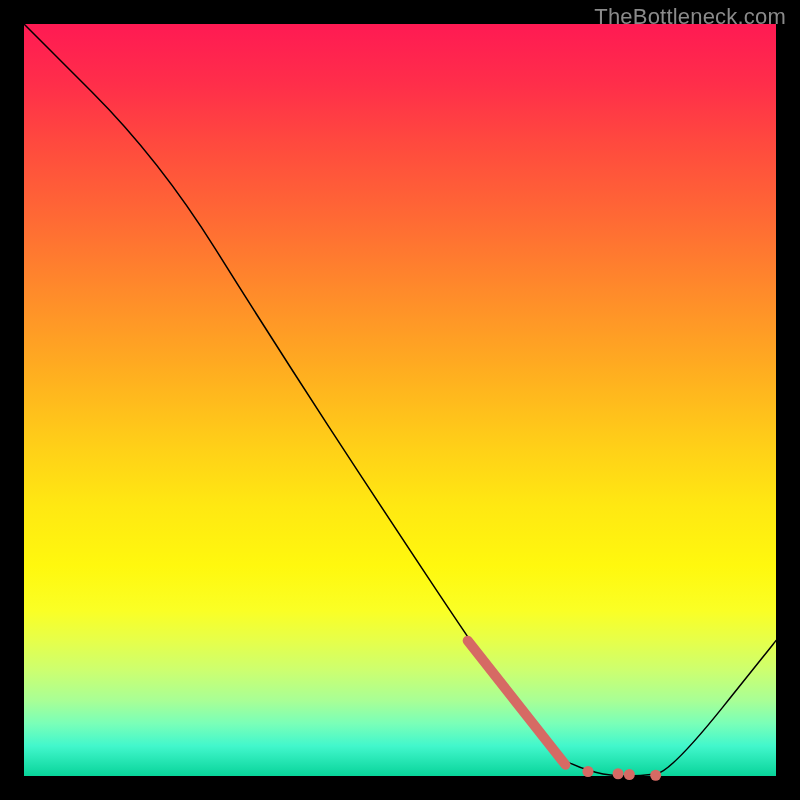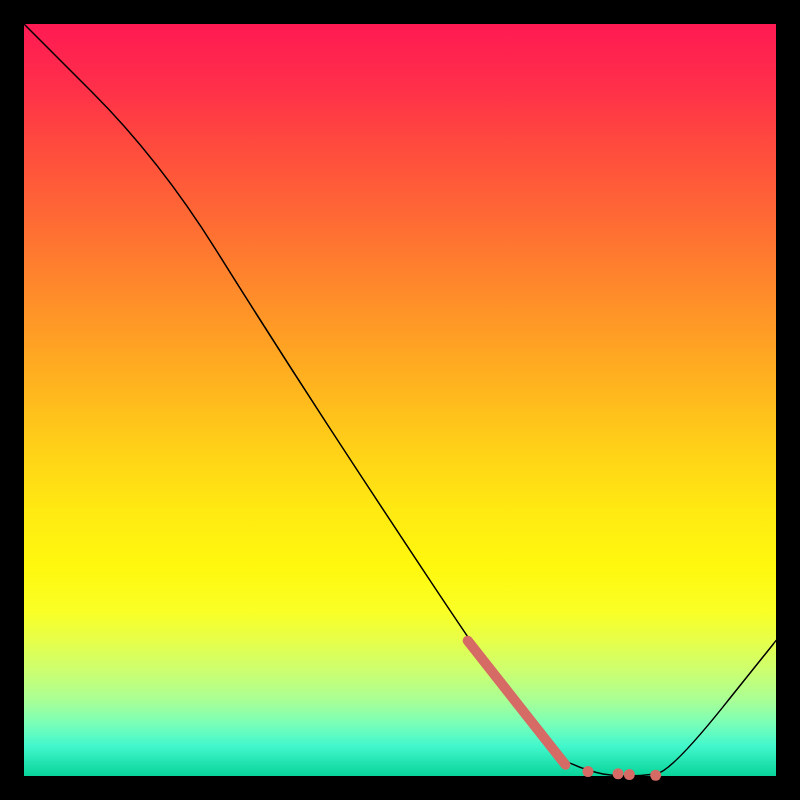--- a/index.html
+++ b/index.html
@@ -86,13 +86,14 @@
     <path id="curve-path" class="curve" d="M 0.0 0.0 Q 0.0 0.0 67.7 67.7 Q 135.4 135.4 191.8 225.6 Q 248.2 315.8 304.6 402.3 Q 361.0 488.8 413.6 567.8 Q 466.2 646.7 496.3 688.1 Q 526.4 729.4 541.4 737.0 Q 556.5 744.5 571.5 748.2 Q 586.6 752.0 601.6 752.0 Q 616.6 752.0 631.7 750.1 Q 646.7 748.2 699.4 682.4 T 752.0 616.6"></path>
     <line id="hl-line" class="highlight-line" x1="443.67999999999995" y1="616.64" x2="541.4399999999999" y2="740.72" stroke="#d66a64"></line>
     <g id="hl-dots">
         <circle cx="564" cy="747.488" r="5.5" class="highlight-dot" fill="#d66a64"></circle>
         <circle cx="594.08" cy="749.744" r="5.5" class="highlight-dot" fill="#d66a64"></circle>
         <circle cx="605.36" cy="750.496" r="5.5" class="highlight-dot" fill="#d66a64"></circle>
         <circle cx="631.68" cy="751.248" r="5.5" class="highlight-dot" fill="#d66a64"></circle>
       </g>
   </svg>
 
+  <div class="watermark">TheBottleneck.com</div>
 </div>
 
 </body></html>

